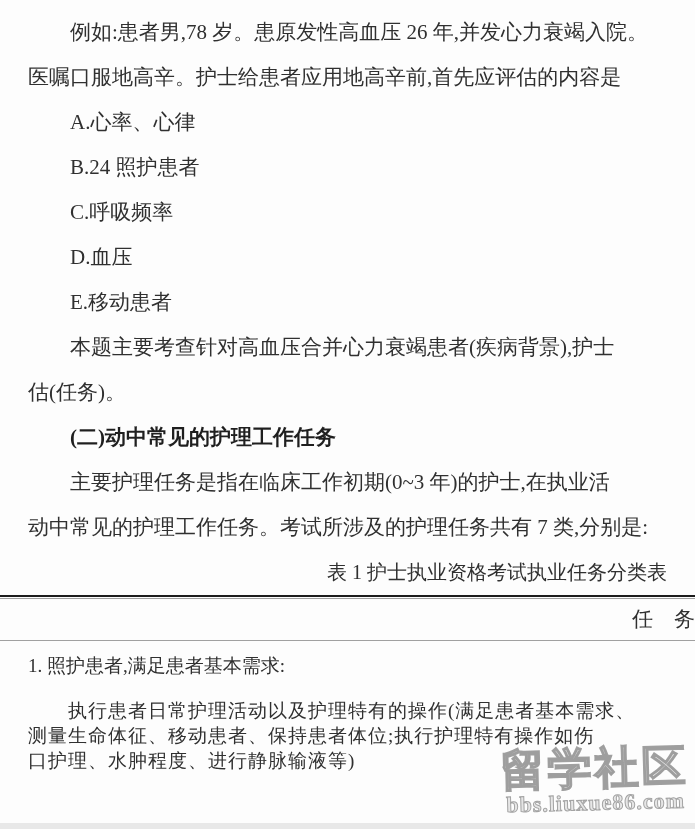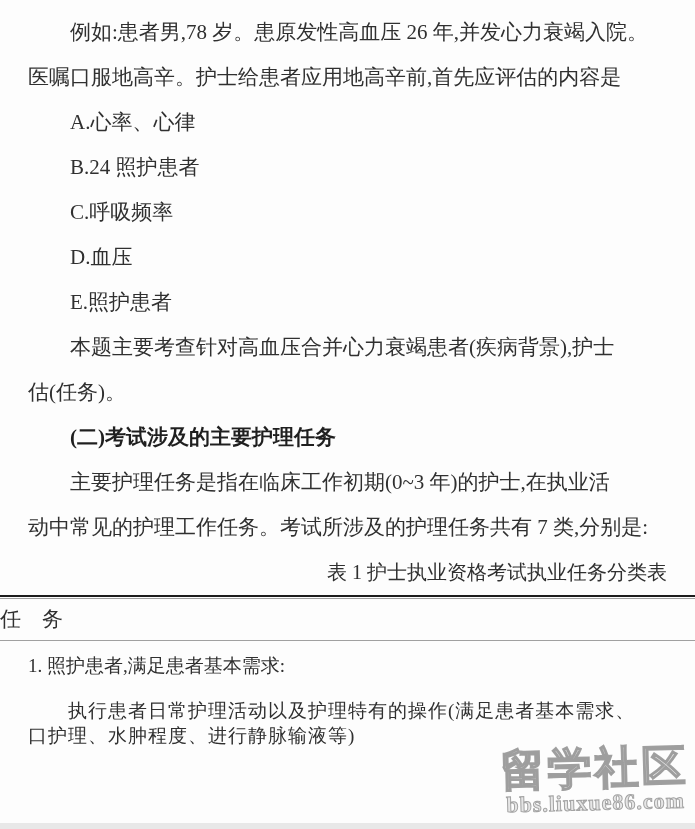--- a/index.html
+++ b/index.html
@@ -31,24 +31,25 @@
     text-align: right;
     font-size: 20px;
     padding-left: 0;
   }
   
   .rule-thick { height: 2px; background: #1c1c1c; margin: 0 0 1px 0; }
   .rule-thin  { height: 1px; background: #a0a0a0; }
   .table-header-row {
     height: 41px;
     line-height: 41px;
-    text-align: left;
+    text-align: right;
     font-size: 21px;
     white-space: nowrap;
     overflow: hidden;
+    margin-left: 25px;
   }
   .table-body {
     padding: 11px 28px 0 28px;
     font-size: 19px;
   }
   .item-line {
     line-height: 28px;
     height: 28px;
     margin-bottom: 18px;
     white-space: nowrap;
@@ -98,44 +99,45 @@
 <div class="page">
 
   <div class="upper">
     <div class="line indent">例如:患者男,78 岁。患原发性高血压 26 年,并发心力衰竭入院。</div>
     <div class="line">医嘱口服地高辛。护士给患者应用地高辛前,首先应评估的内容是</div>
 
     <div class="line indent">A.心率、心律</div>
     <div class="line indent">B.24 照护患者</div>
     <div class="line indent">C.呼吸频率</div>
     <div class="line indent">D.血压</div>
-    <div class="line indent">E.照护患者</div>
+    <div class="line indent">E.移动患者</div>
 
     <div class="line indent">本题主要考查针对高血压合并心力衰竭患者(疾病背景),护士</div>
     <div class="line">估(任务)。</div>
 
-    <div class="line indent heading-line">(二)考试涉及的主要护理任务</div>
+    <div class="line indent heading-line">(二)动中常见的护理工作任务</div>
 
     <div class="line indent">主要护理任务是指在临床工作初期(0~3 年)的护士,在执业活</div>
     <div class="line">动中常见的护理工作任务。考试所涉及的护理任务共有 7 类,分别是:</div>
 
     <div class="line caption-line">表 1 护士执业资格考试执业任务分类表</div>
   </div>
 
   <div>
     <div class="rule-thick"></div>
     <div class="rule-thin"></div>
 
     <div class="table-header-row">任　务</div>
 
     <div class="rule-thin"></div>
 
     <div class="table-body">
       <div class="item-line">1. 照护患者,满足患者基本需求:</div>
       <div class="body-line body-indent">执行患者日常护理活动以及护理特有的操作(满足患者基本需求、</div>
+      <div class="body-line">测量生命体征、移动患者、保持患者体位;执行护理特有操作如伤</div>
       <div class="body-line">口护理、水肿程度、进行静脉输液等)</div>
     </div>
   </div>
 
   <div class="watermark">
     <div class="watermark-title">留学社区</div>
     <div class="watermark-url">bbs.liuxue86.com</div>
   </div>
 
 </div>

